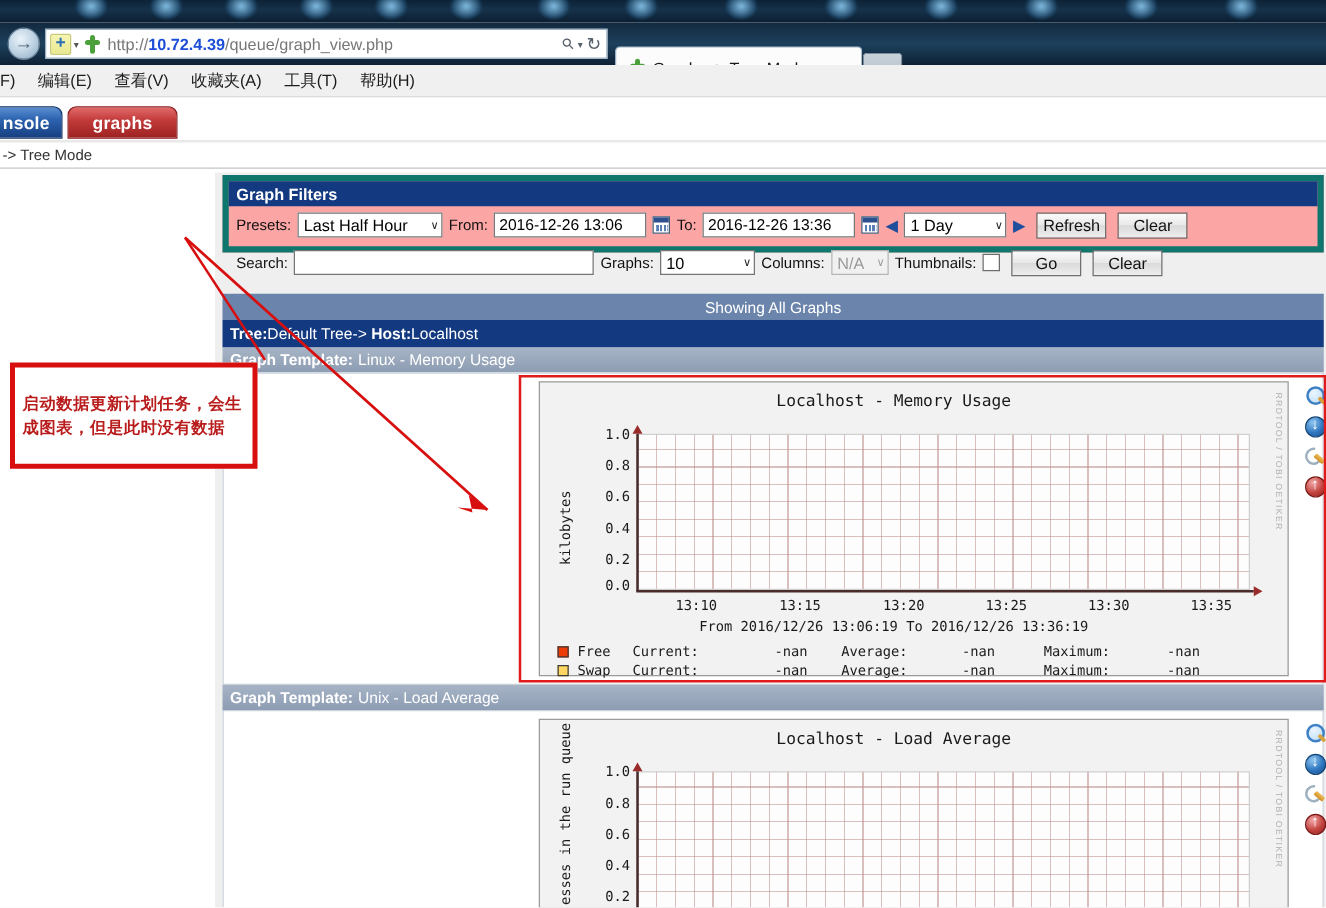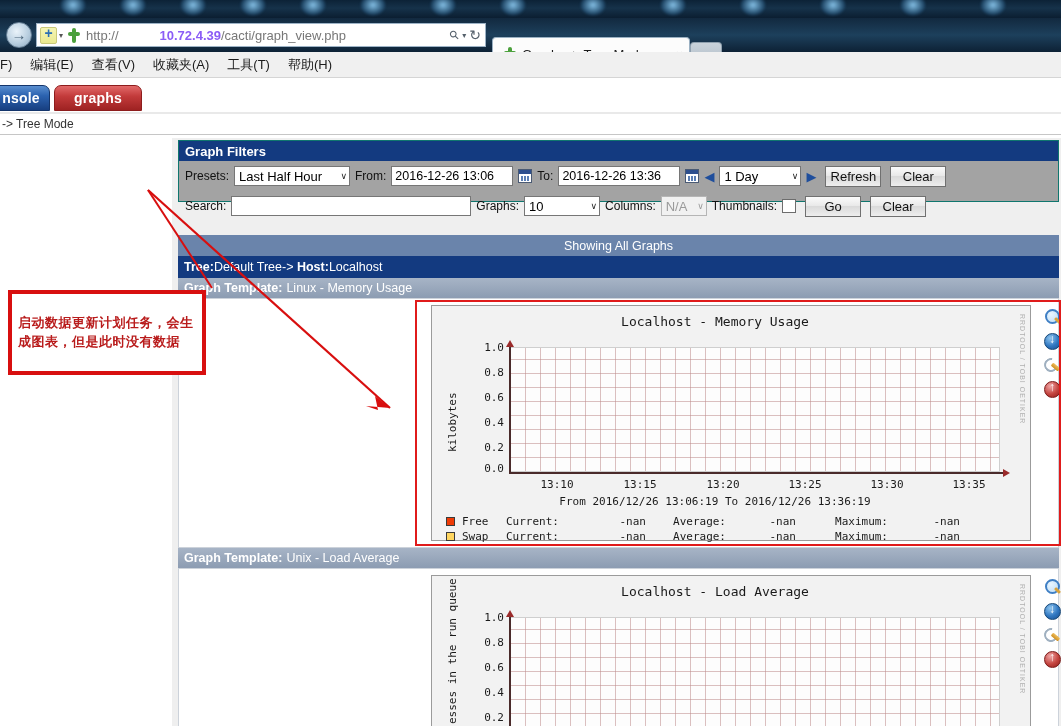--- a/index.html
+++ b/index.html
@@ -54,21 +54,21 @@
     content:""; position:absolute; left:4px; top:0; width:4px; height:15px;
     background:#4ba03c; border-radius:2px;
   }
   .cactus:after {
     content:""; position:absolute; left:0px; top:4px; width:12px; height:4px;
     background:#4ba03c; border-radius:2px;
   }
   .url-text {
     margin-left:6px; font-size:13px; color:#777; white-space:nowrap; overflow:hidden;
   }
-  .url-text b { color:#8b5cf6; font-weight:bold;padding-left:41px; }
+  .url-text b { color:#1d4ed8; font-weight:bold; }
   .url-right { margin-left:auto; display:flex; align-items:center; padding-right:4px; gap:3px; color:#55606b; }
   .mag { font-size:12px; transform: rotate(-45deg); display:inline-block; }
   .reload { font-size:14px; }
 
   .tab {
     position:absolute; left:492px; top:19px; width:198px; height:33px;
     background:#fcfcfc; border:1px solid #9ab0c2; border-bottom:none;
     border-radius:4px 4px 0 0; display:flex; align-items:center; padding:0 6px;
   }
   .tab-title { font-size:13px; color:#1b1b1b; margin-left:6px; white-space:nowrap; }
@@ -160,21 +160,21 @@
     background: linear-gradient(180deg,#b5e4f7 0%, #8fd5f2 100%);
   }
 
   
   .main {
     position:absolute; left:172px; top:138px; width:889px; height:588px;
     background:#efefef;
   }
   .filters-box {
     position:absolute; left:6px; top:2px; width:881px; height:62px;
-    border:1px solid #0f766e; background:#a3a3a3;
+    border:5px solid #0f766e; background:#fca5a5;
   }
   .filters-title {
     height:20px; background:#133a80; color:#fff; font-size:13px; font-weight:bold;
     display:flex; align-items:center; padding-left:6px;
   }
   .filter-row {
     height:30px; display:flex; align-items:center; padding-left:6px; gap:5px;
     font-size:12px; color:#111;
   }
   .sel {
@@ -370,21 +370,21 @@
       <div class="glow" style="left:980px"></div>
   </div>
 
   <div class="urlbar-row">
     <div class="back-btn">→</div>
 
     <div class="url-field">
       <div class="shield"></div>
       <span class="shield-caret">▾</span>
       <span class="cactus"></span>
-      <span class="url-text"><span>http://</span><b>10.72.4.39</b><span>/cacti/graph_view.php</span></span>
+      <span class="url-text"><span>http://</span><b>10.72.4.39</b><span>/queue/graph_view.php</span></span>
       <span class="url-right">
         <span class="mag">⚲</span>
         <span style="font-size:8px">▾</span>
         <span class="reload">↻</span>
       </span>
     </div>
 
     <div class="tab-strip-filler"></div>
     <div class="tab">
       <span class="cactus"></span>

